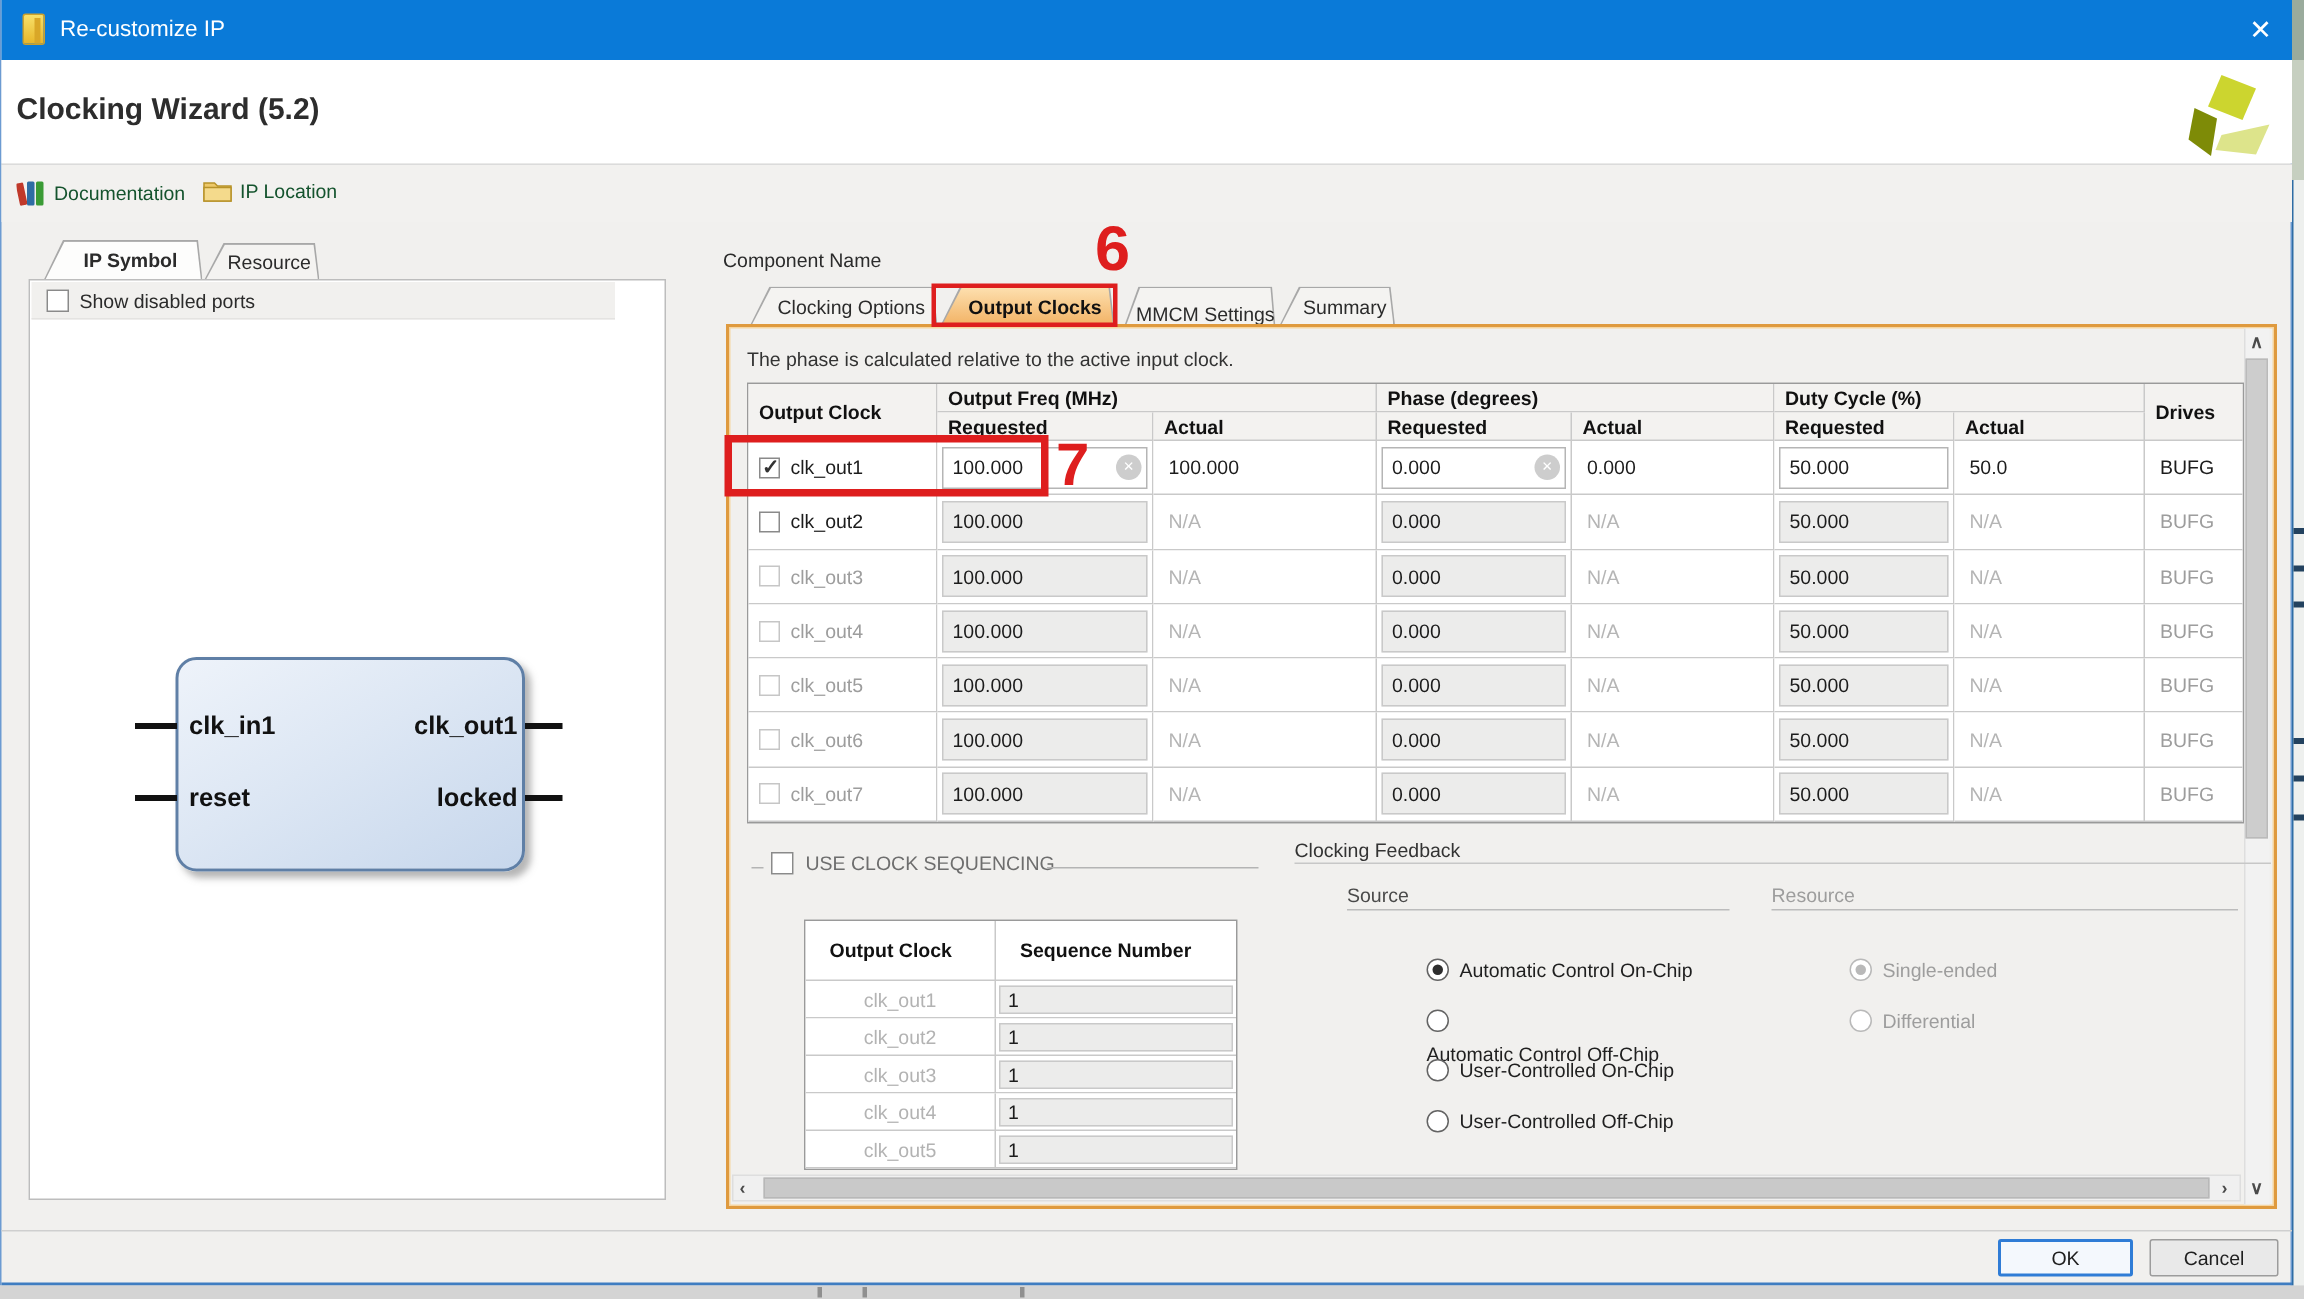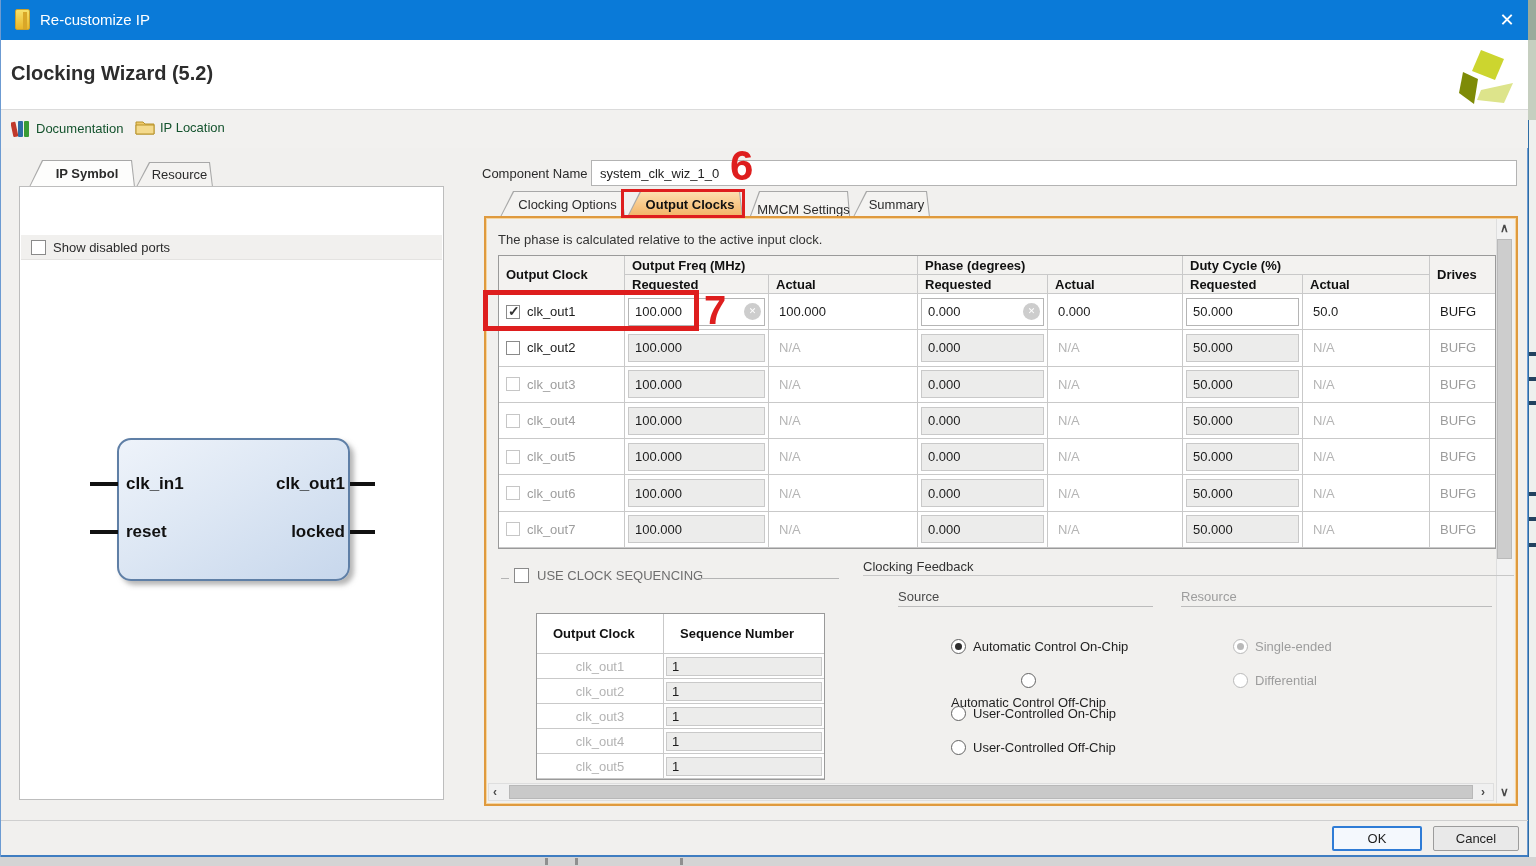--- a/index.html
+++ b/index.html
@@ -32,21 +32,21 @@
   .tab .tbd { position:absolute; inset:0; clip-path:polygon(13px 0, calc(100% - 3px) 0, 100% 100%, 0 100%); background:#a8a8a8; }
   .tab .tfl { position:absolute; inset:1px 1px 0 1px; clip-path:polygon(13px 0, calc(100% - 3px) 0, 100% 100%, 0 100%); background:#f4f3f1; }
   .tab .tlb { position:absolute; inset:0; display:flex; align-items:center; justify-content:center; padding-left:10px; color:#2b2b2b; }
   .tab.active .tfl { background:linear-gradient(180deg,#fddfae,#f2b264); }
   .tab.active .tlb { font-weight:bold; color:#111; }
   .tab.activewhite .tfl { background:#fdfdfc; }
   .tab.activewhite .tlb { font-weight:bold; }
 
   
   .left-panel { position:absolute; left:18px; top:186px; width:425px; height:614px; background:#fff; border:1px solid #bdbdbd; }
-  .lp-strip { position:absolute; left:1px; top:1px; width:421px; height:25px; background:#f1f0ee; border-bottom:1px solid #e4e3e1;margin-top:47px; }
+  .lp-strip { position:absolute; left:1px; top:1px; width:389px; height:25px; background:#f1f0ee; border-bottom:1px solid #e4e3e1; }
   .cb { display:inline-block; width:15px; height:15px; background:#fff; border:1px solid #8a8a8a; position:relative; }
   .cb.small { width:14px; height:14px; }
   .cb.dim { border-color:#c6c6c6; }
   .cb.checked::after { content:"\2713"; position:absolute; left:1px; top:-3px; font-size:14px; font-weight:bold; color:#333; }
   .lp-cbrow { position:absolute; left:10px; top:5px; display:flex; align-items:center; gap:7px; color:#2b2b2b; }
 
   .ip-block { position:absolute; left:97px; top:251px; width:233px; height:143px; border-radius:14px;
               background:linear-gradient(150deg,#eef3fa 0%, #dde7f4 45%, #c7d7ec 100%);
               border:2px solid #5f7fa6; box-shadow:4px 4px 5px rgba(110,110,110,.5); }
   .stub { position:absolute; height:4px; background:#111; }
@@ -102,21 +102,21 @@
   .seq-table .cell.hdr { background:#fff; padding-left:16px; }
   .seq-name { justify-content:center; color:#b3b3b3; }
   .seq-field { height:19px; margin:2px; padding-left:5px; }
 
   
   .fb-title { position:absolute; left:862px; top:559px; color:#333; }
   .fb-hr { position:absolute; left:862px; top:575px; width:651px; height:1px; background:#c7c7c7; }
   .fb-sub { position:absolute; top:589px; }
   .fb-src { left:897px; color:#4a4a4a; } .fb-sig { left:1180px; color:#9d9d9d; }
   .fb-ul { position:absolute; top:606px; height:1px; background:#bcbcbc; }
-  .radio-row { position:absolute; display:flex; align-items:center; gap:7px; color:#1f1f1f; }
+  .radio-row { position:absolute; display:flex; align-items:flex-start; gap:7px; color:#1f1f1f; }
   .radio { width:15px; height:15px; border:1px solid #636363; border-radius:50%; background:#fff; position:relative; flex:0 0 auto; }
   .radio.sel::after { content:""; position:absolute; inset:3px; border-radius:50%; background:#2e2e2e; }
   .radio.dis { border-color:#b9b9b9; }
   .radio.dis.sel::after { background:#b9b9b9; }
   .radio-row.dim { color:#9d9d9d; }
 
   
   .bot-sep { position:absolute; left:0; top:820px; width:1527px; height:1px; background:#cfcfcf; }
   .btn { position:absolute; top:826px; height:25px; display:flex; align-items:center; justify-content:center; color:#1f1f1f; border-radius:2px; }
   .btn-ok { left:1331px; width:90px; background:#f4f8fd; border:2px solid #2f7cd6; }
@@ -209,21 +209,20 @@
       <div class="stub" style="left:70px; top:343px; width:28px;"></div>
       <div class="stub" style="left:330px; top:295px; width:25px;"></div>
       <div class="stub" style="left:330px; top:343px; width:25px;"></div>
       <div class="port" style="left:106px; top:287px;">clk_in1</div>
       <div class="port" style="left:106px; top:335px;">reset</div>
       <div class="port" style="left:232px; top:287px; width:93px; text-align:right;">clk_out1</div>
       <div class="port" style="left:252px; top:335px; width:73px; text-align:right;">locked</div>
     </div>
 
     <div class="comp-label">Component Name</div>
-    <div class="comp-input">system_clk_wiz_1_0</div>
 
     <div class="tab" style="left:499px; top:191px; width:125px; height:26px;">
       <div class="tbd"></div>
         <div class="tfl"></div>
       <div class="tlb">Clocking Options</div>
     </div>
     <div class="tab active" style="left:626px; top:191px; width:116px; height:26px;">
       <div class="tbd"></div>
         <div class="tfl"></div>
       <div class="tlb">Output Clocks</div>

